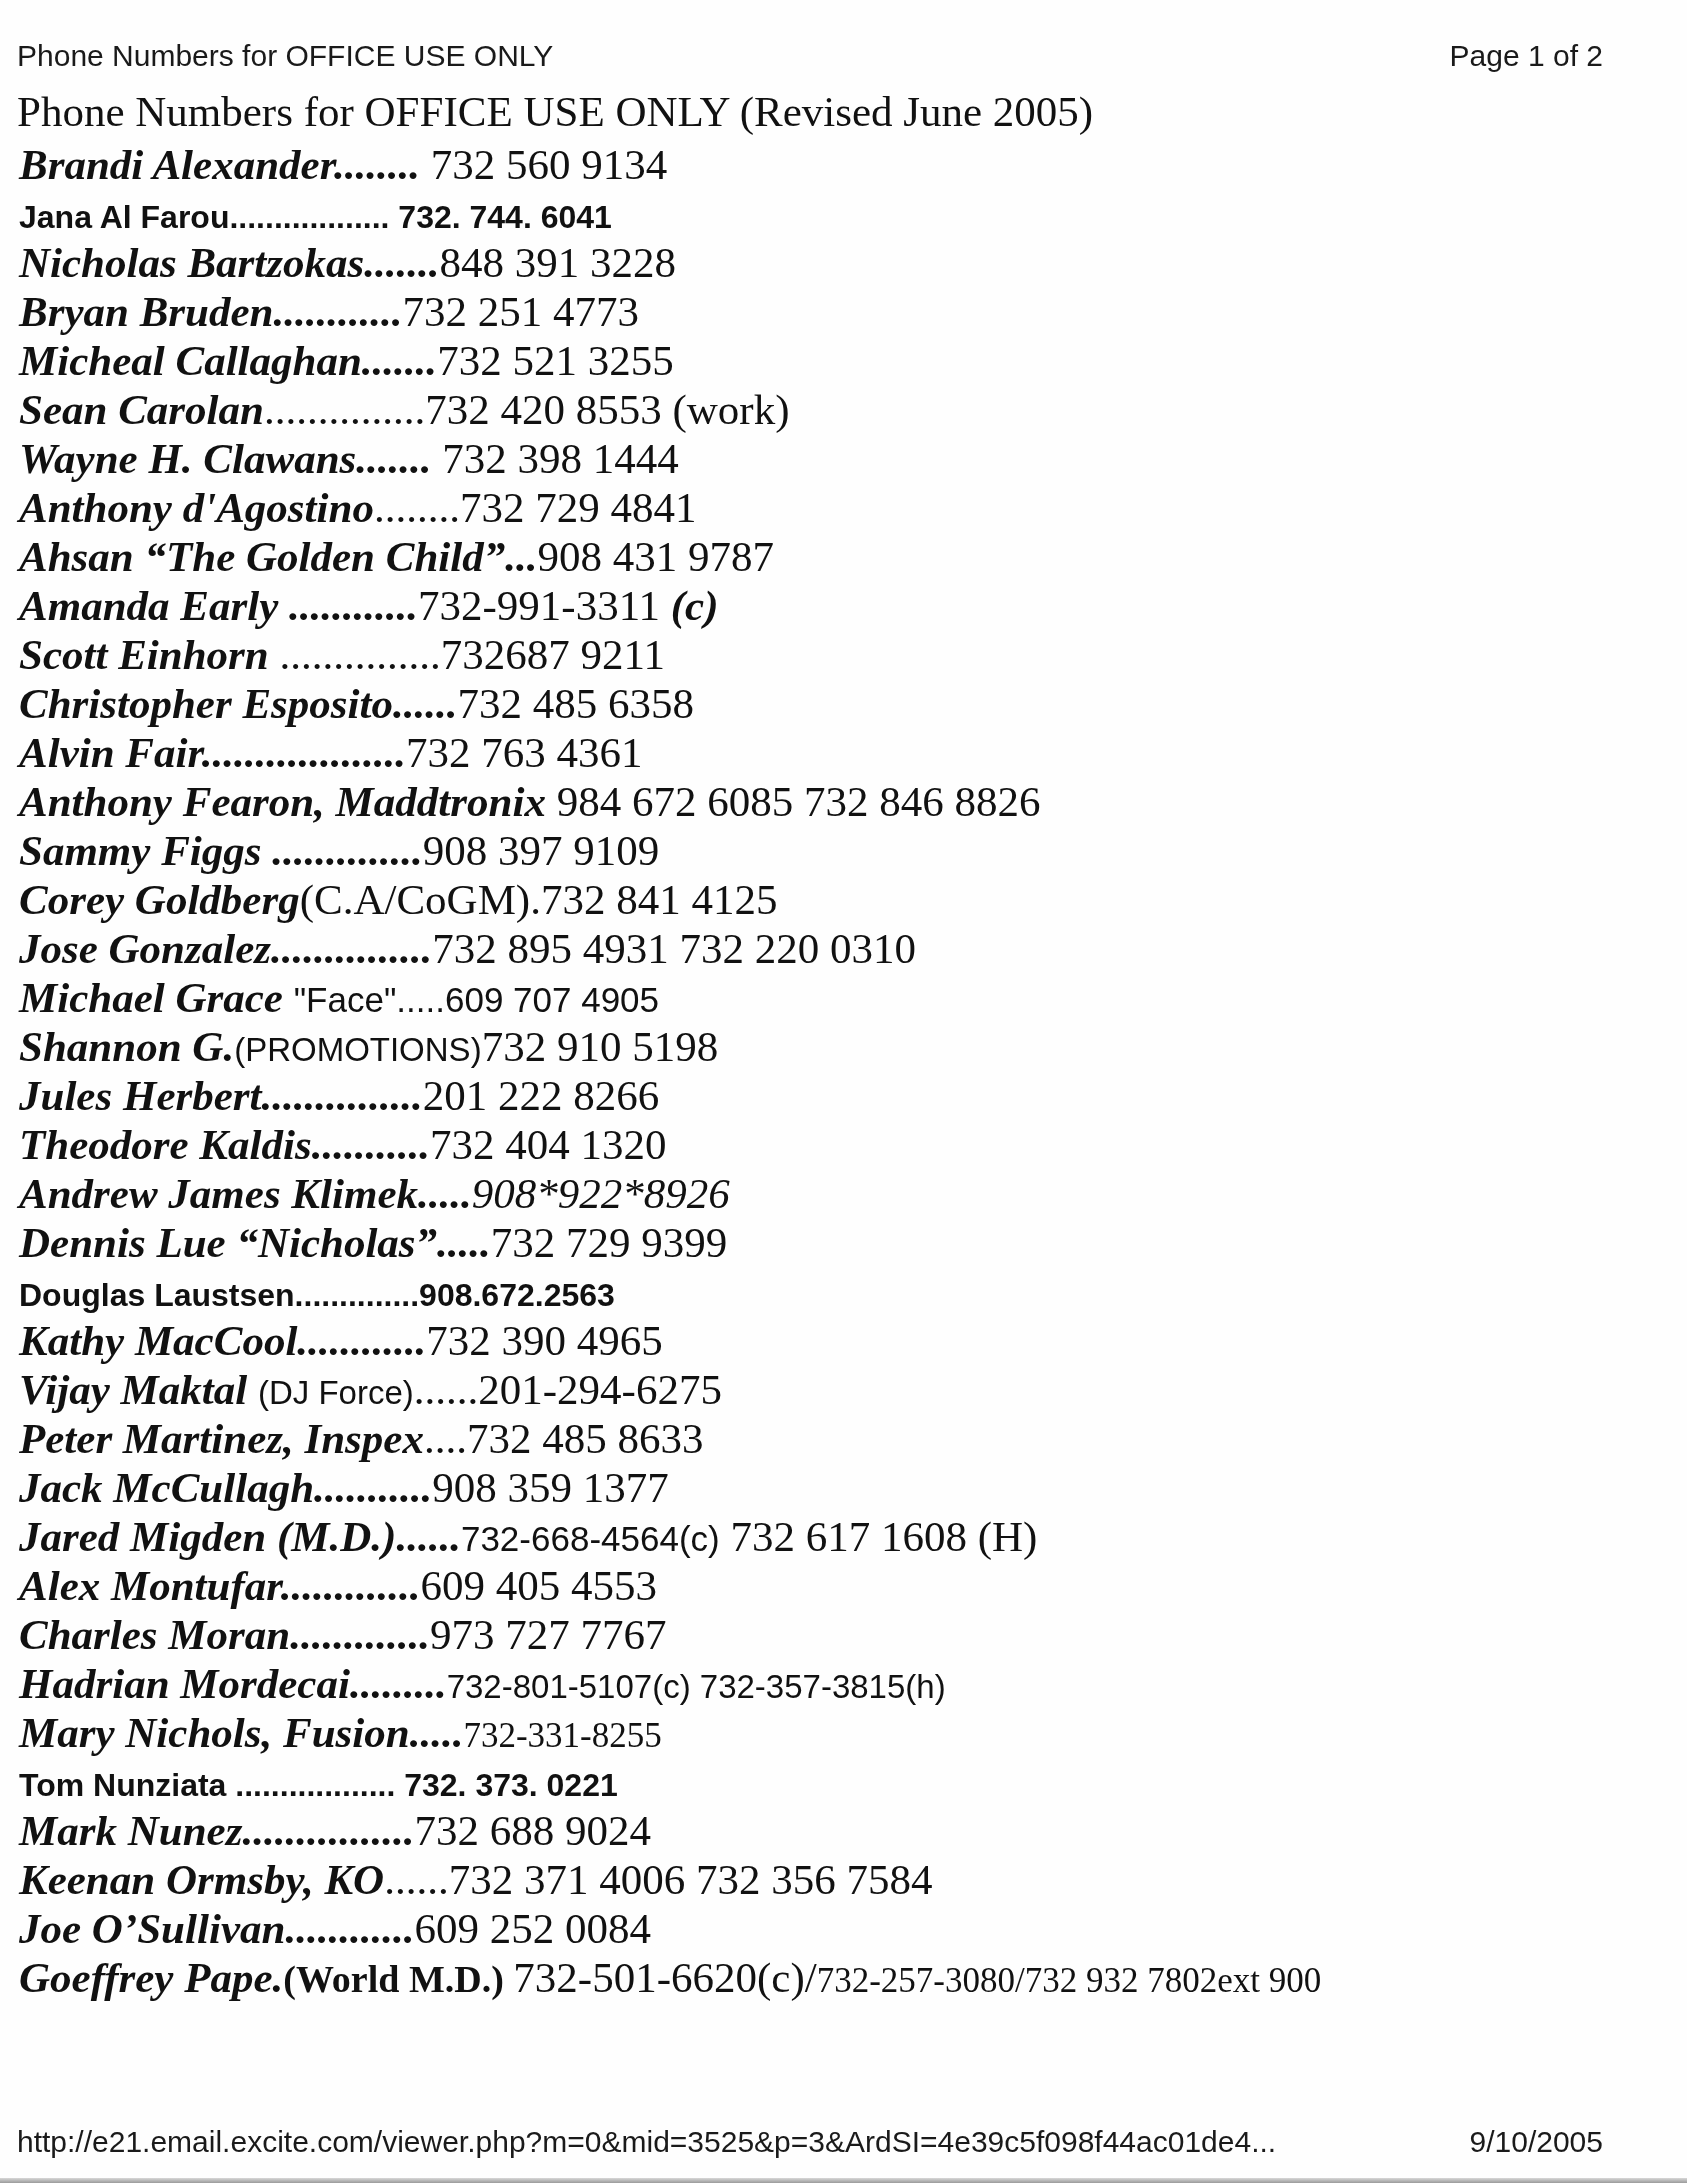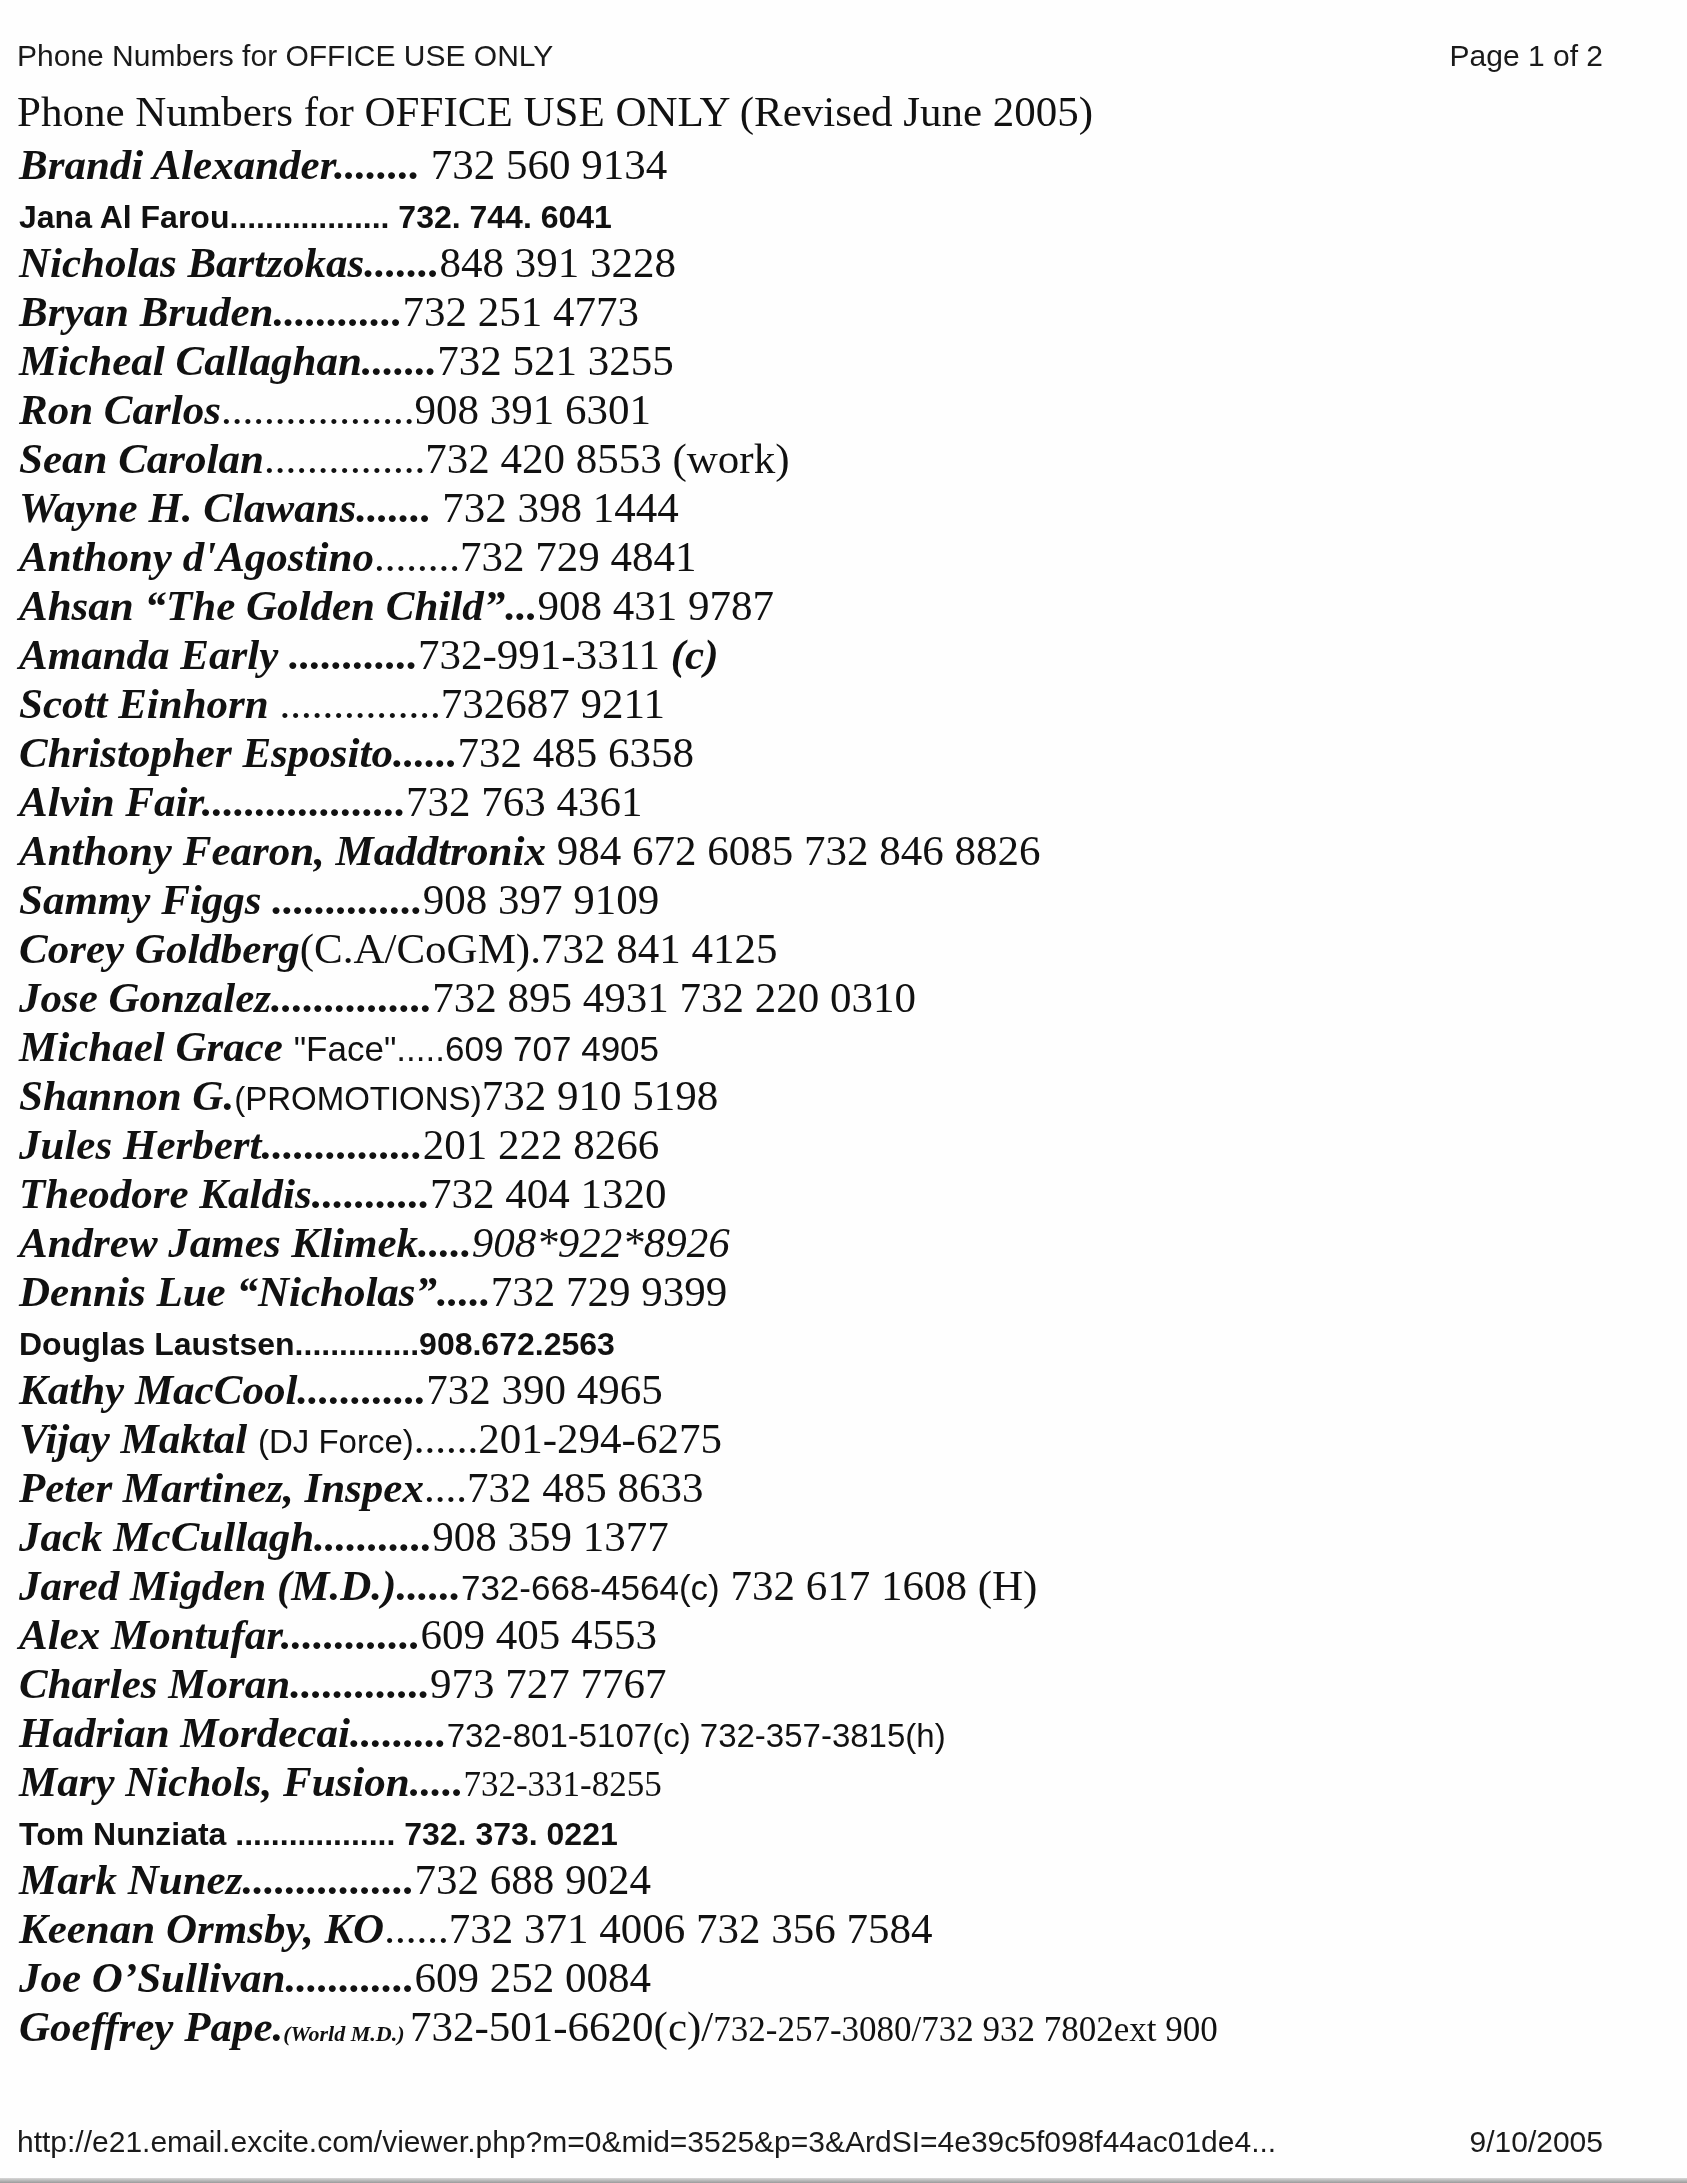--- a/index.html
+++ b/index.html
@@ -12,40 +12,39 @@
   .list { position: absolute; left: 19px; top: 140px; width: 1588px; }
   .row { height: 49px; line-height: 49px; white-space: nowrap; font-family: "Liberation Serif", serif; font-size: 43px; color: #111; }
   .seg { white-space: pre; }
   .seg.bi { font-style: italic; font-weight: bold; }
   .seg.i  { font-style: italic; }
   .seg.r  { font-weight: normal; }
   .seg.bs { font-family: "Liberation Sans", sans-serif; font-weight: bold; font-size: 32px; }
   .seg.s  { font-family: "Liberation Sans", sans-serif; font-size: 35px; }
   .seg.ss { font-family: "Liberation Sans", sans-serif; font-size: 33px; }
   .seg.sr { font-size: 35px; }
-  .seg.bisml { font-style: italic; font-weight: bold; font-size: 22px; }
+  .seg.bisml { font-weight: bold; font-size: 38px; }
   .footer { position: absolute; left: 17px; right: 84px; top: 2125px; font-family: "Liberation Sans", sans-serif; font-size: 30px; color: #1a1a1a; display: flex; justify-content: space-between; white-space: nowrap; }
   .scan-edge { position: absolute; left: 0; right: 0; bottom: 0; height: 5px; background: linear-gradient(#d8d8d8, #9a9a9a); }
 </style>
 </head>
 <body>
 
 <div class="page">
   <div class="hdr hdr-left">Phone Numbers for OFFICE USE ONLY</div>
   <div class="hdr hdr-right">Page 1 of 2</div>
 
   <div class="doc-title">Phone Numbers for OFFICE USE ONLY (Revised June 2005)</div>
 
   <div class="list" id="entry-list">
       <div class="row"><span class="seg bi">Brandi Alexander........ </span><span class="seg r">732 560 9134</span></div>
       <div class="row"><span class="seg bs">Jana Al Farou.................. 732. 744. 6041</span></div>
       <div class="row"><span class="seg bi">Nicholas Bartzokas.......</span><span class="seg r">848 391 3228</span></div>
       <div class="row"><span class="seg bi">Bryan Bruden............</span><span class="seg r">732 251 4773</span></div>
       <div class="row"><span class="seg bi">Micheal Callaghan.......</span><span class="seg r">732 521 3255</span></div>
-      <div class="row"><span class="seg bi">Ron Carlos</span><span class="seg r">..................908 391 6301</span></div>
       <div class="row"><span class="seg bi">Sean Carolan</span><span class="seg r">...............732 420 8553 (work)</span></div>
       <div class="row"><span class="seg bi">Wayne H. Clawans....... </span><span class="seg r">732 398 1444</span></div>
       <div class="row"><span class="seg bi">Anthony d'Agostino</span><span class="seg r">........732 729 4841</span></div>
       <div class="row"><span class="seg bi">Ahsan “The Golden Child”...</span><span class="seg r">908 431 9787</span></div>
       <div class="row"><span class="seg bi">Amanda Early ............</span><span class="seg r">732-991-3311 </span><span class="seg bi">(c)</span></div>
       <div class="row"><span class="seg bi">Scott Einhorn </span><span class="seg r">...............732687 9211</span></div>
       <div class="row"><span class="seg bi">Christopher Esposito......</span><span class="seg r">732 485 6358</span></div>
       <div class="row"><span class="seg bi">Alvin Fair...................</span><span class="seg r">732 763 4361</span></div>
       <div class="row"><span class="seg bi">Anthony Fearon, Maddtronix </span><span class="seg r">984 672 6085 732 846 8826</span></div>
       <div class="row"><span class="seg bi">Sammy Figgs ..............</span><span class="seg r">908 397 9109</span></div>

